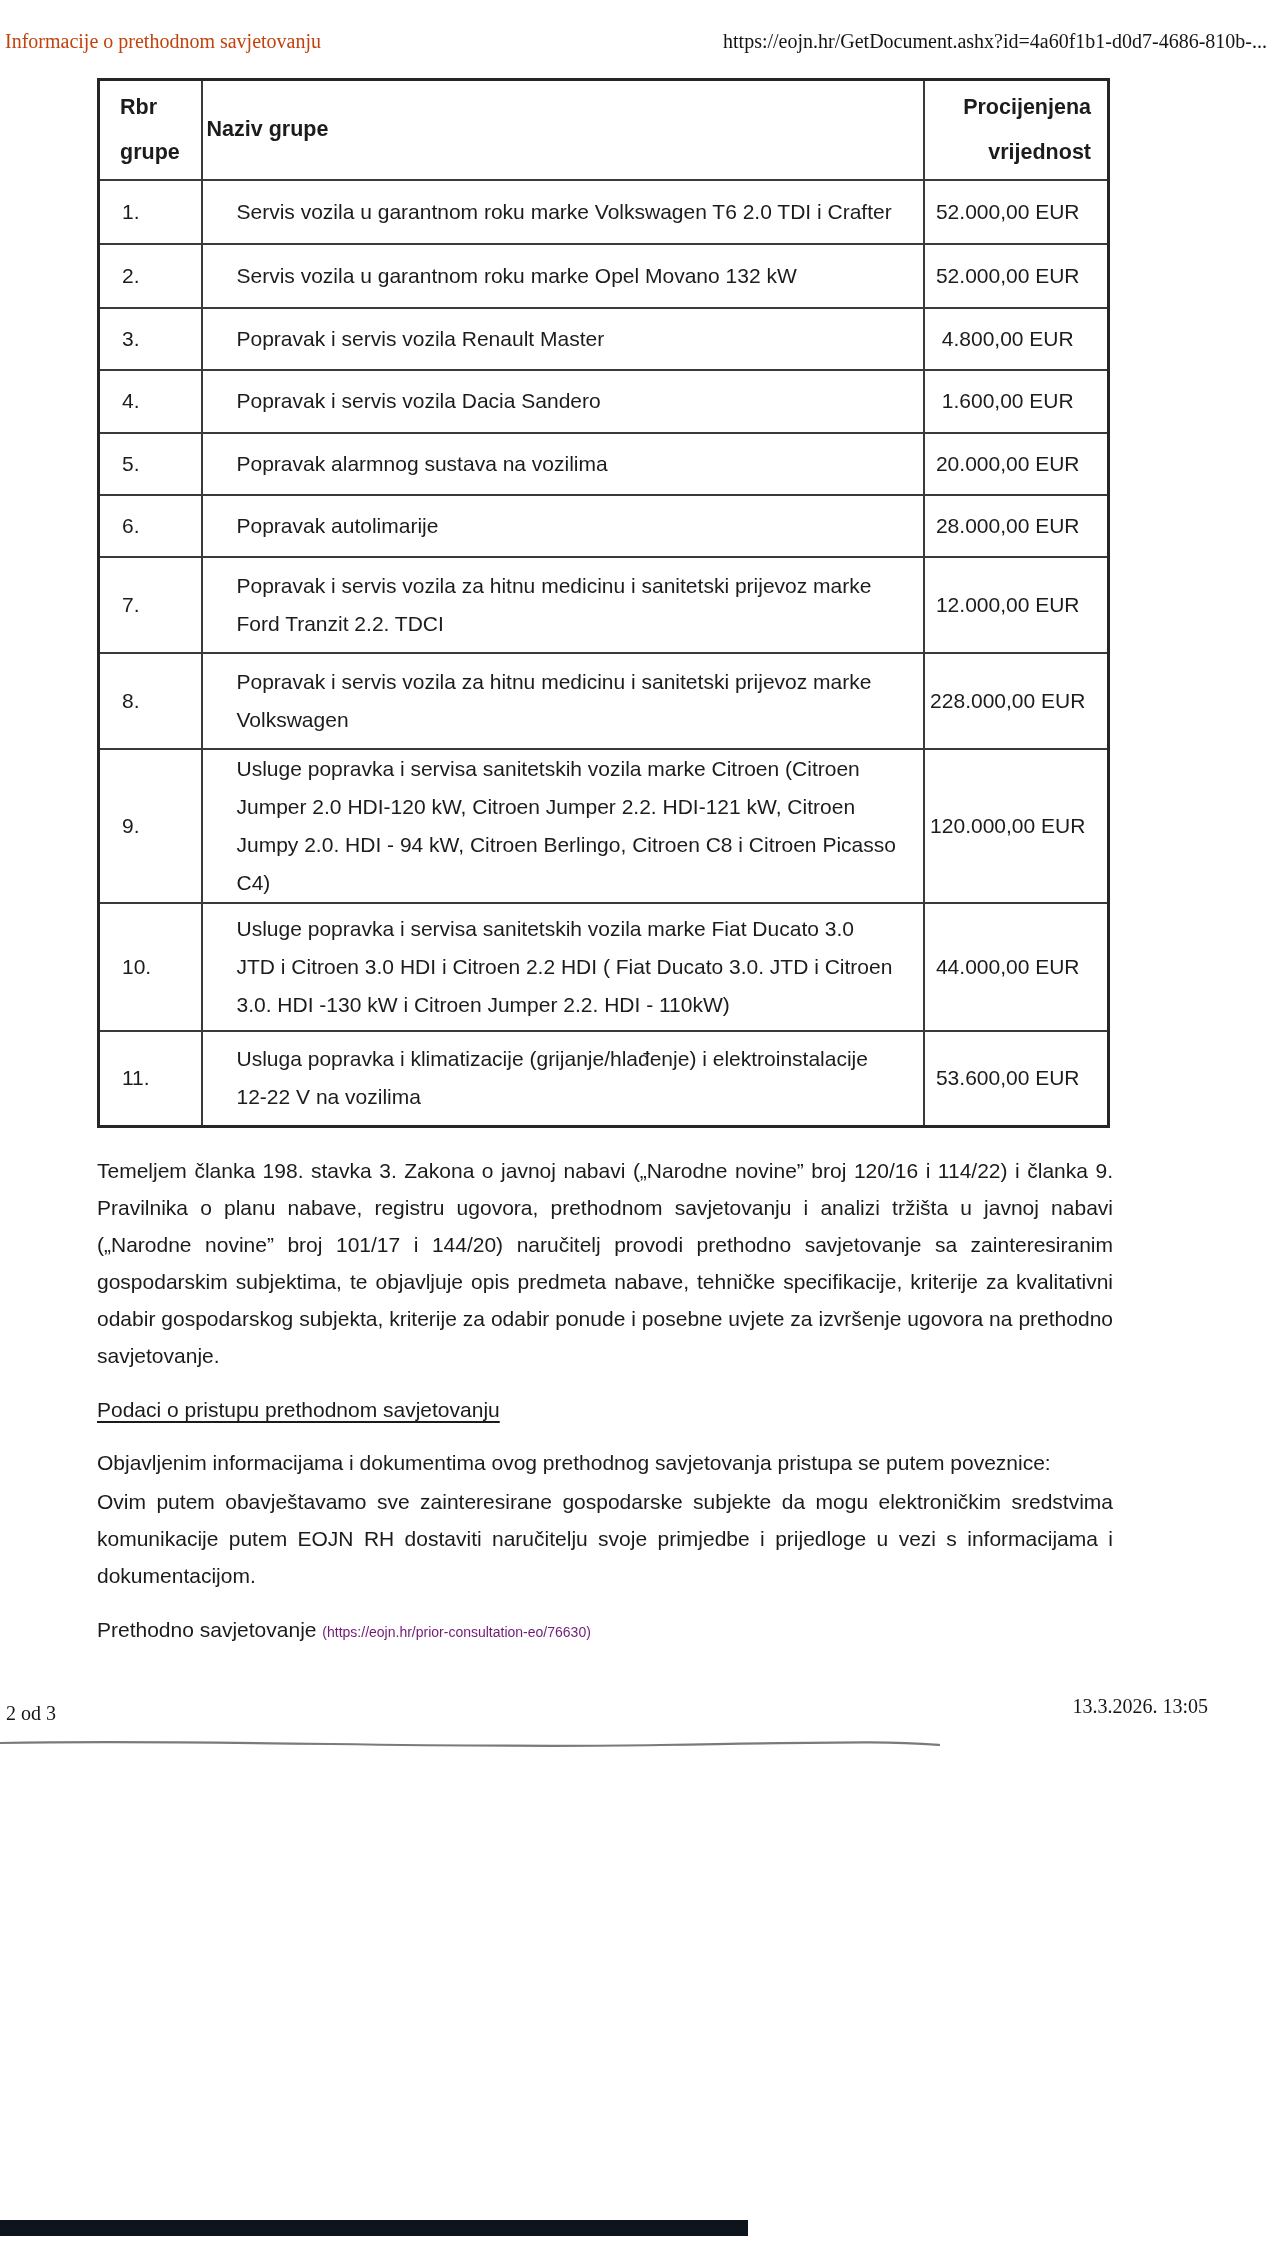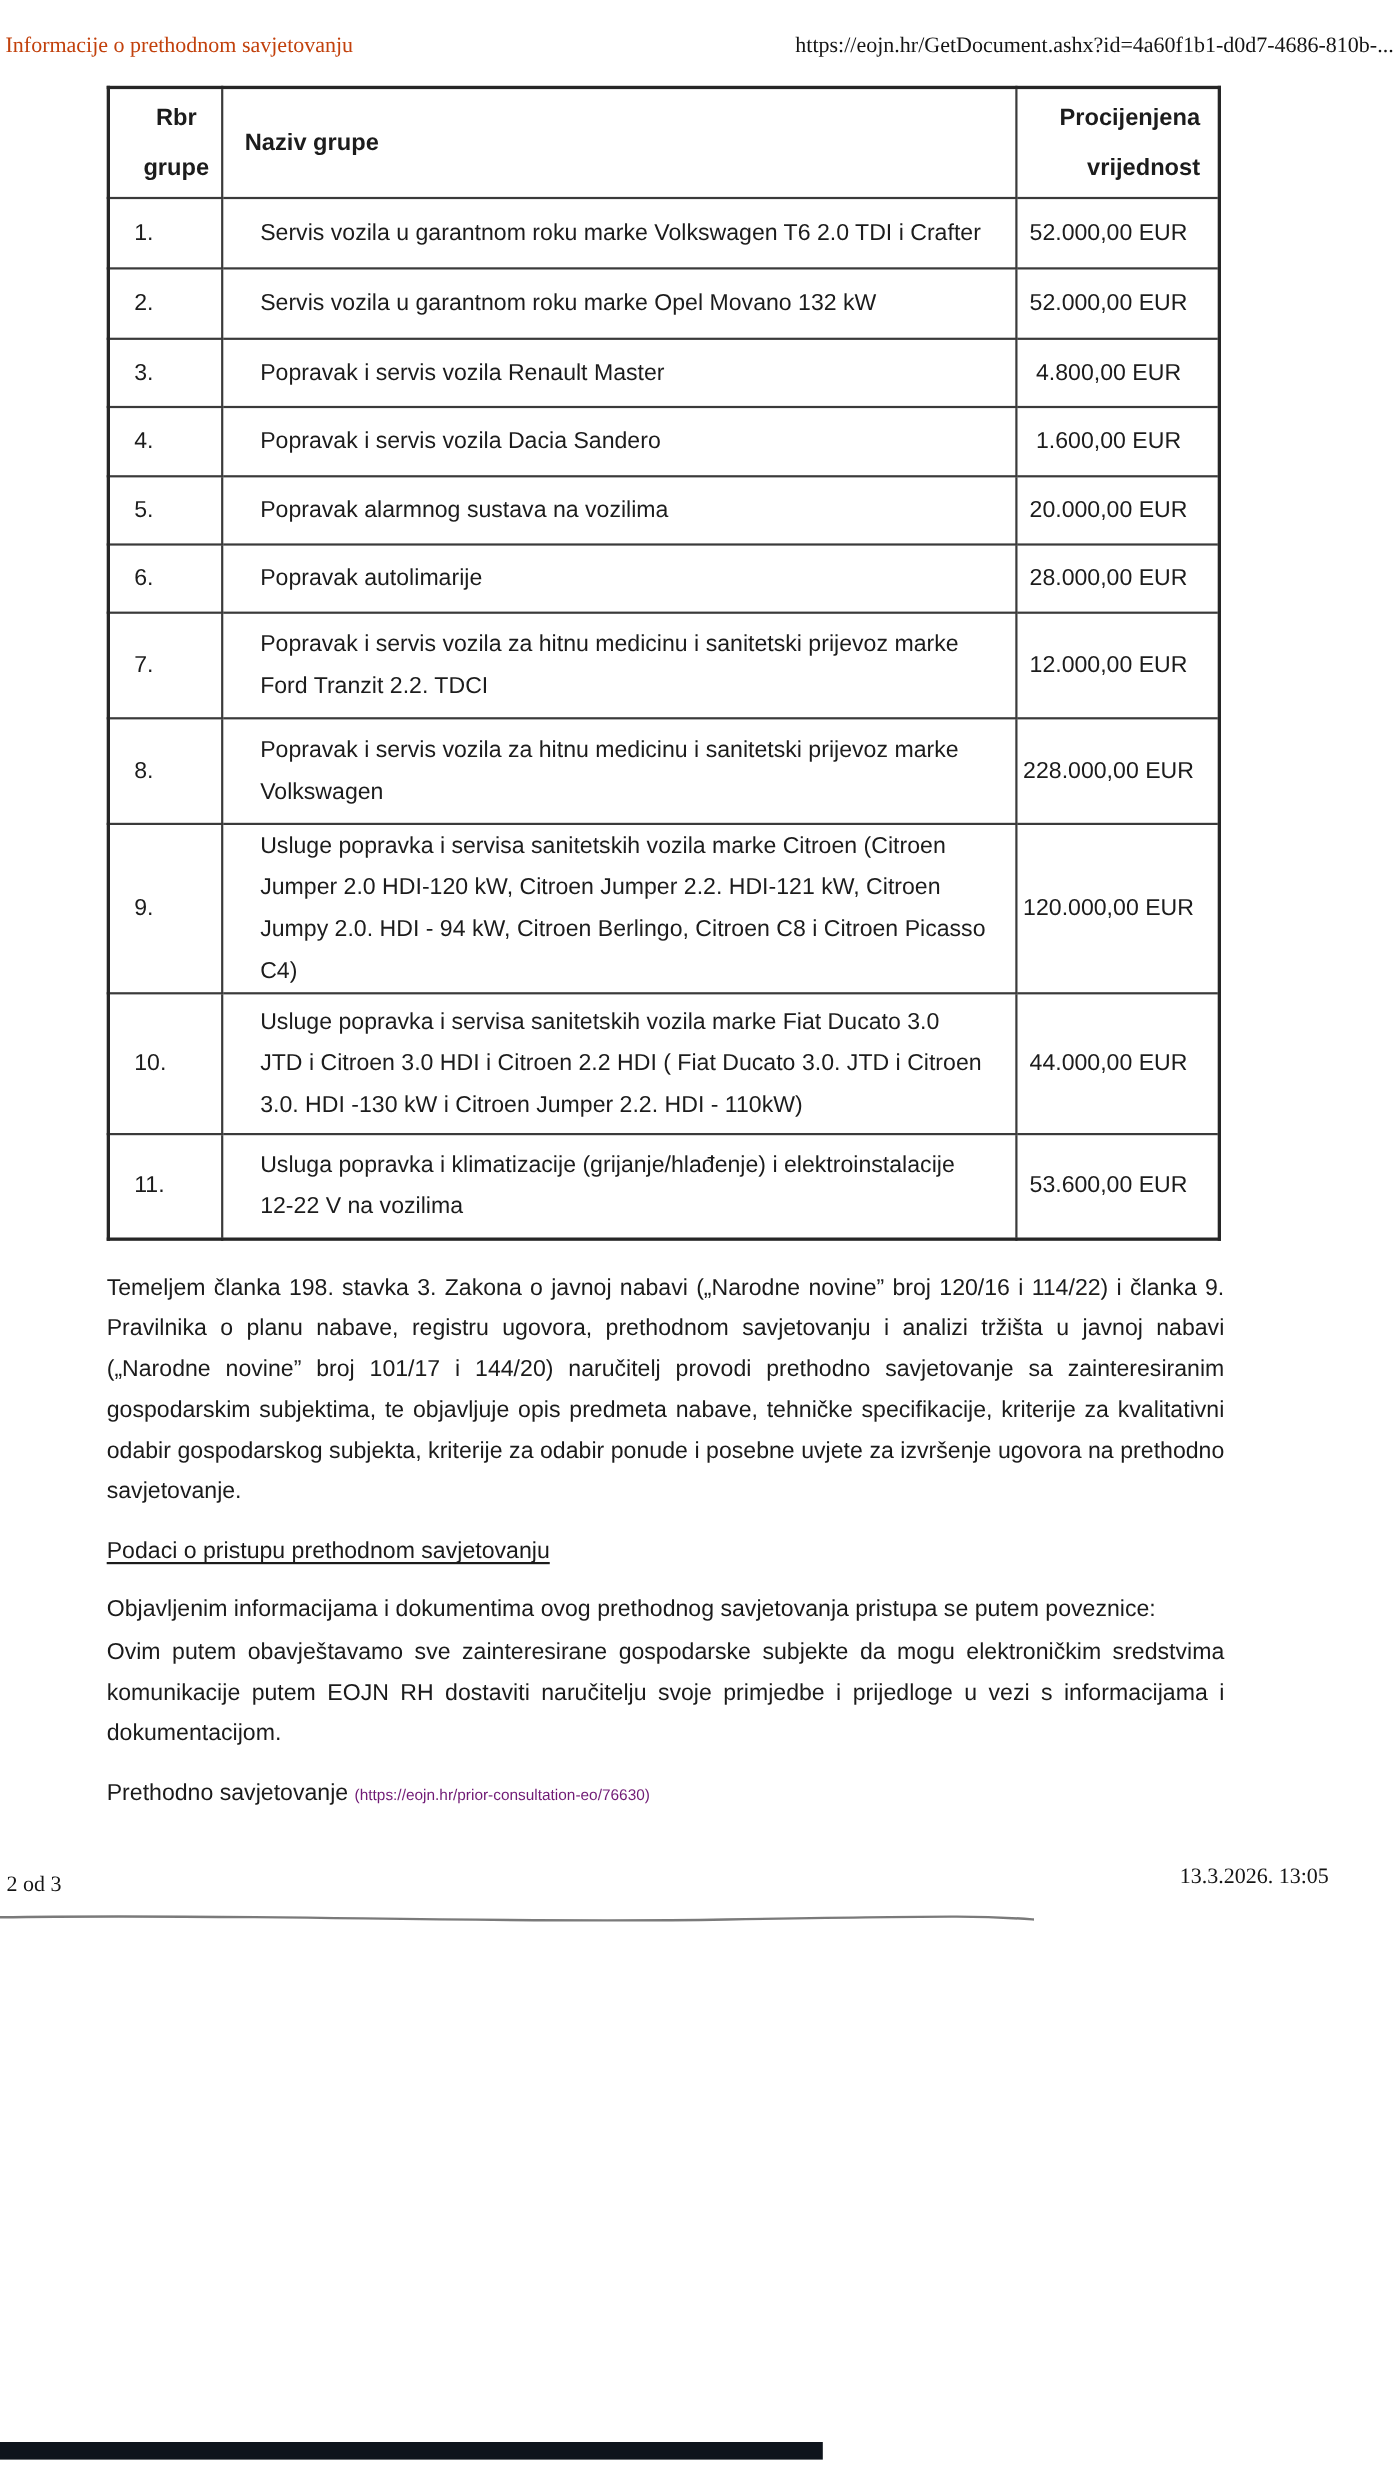--- a/index.html
+++ b/index.html
@@ -27,22 +27,22 @@
     border:2px solid #3a3a3a;
     vertical-align:middle;
     padding:0;
     font-weight:normal;
     text-align:left;
   }
   .doc-table{border:3px solid #262626;}
   .col-rbr{width:103px;}
   .col-naziv{width:722px;}
   .col-val{width:185px;}
-  th.h-rbr{padding-left:20px;font-weight:bold;line-height:45px;font-size:21.5px;text-align:center;}
-  th.h-naziv{padding-left:20px;font-weight:bold;font-size:21.5px;}
+  th.h-rbr{padding-left:20px;font-weight:bold;line-height:45px;font-size:21.5px;}
+  th.h-naziv{padding-left:4px;font-weight:bold;font-size:21.5px;}
   th.h-val{padding-right:16px;text-align:right;font-weight:bold;line-height:45px;font-size:21.5px;}
   td.c-rbr{padding-left:22px;}
   td.c-naziv{padding-left:34px;padding-right:26px;line-height:38px;}
   td.c-val{padding-right:16px;text-align:center;white-space:nowrap;}
   
   .text-block{
     position:absolute;left:97px;top:1152px;width:1016px;
     font-size:21px;line-height:37px;color:#1b1b1b;
   }
   .text-block p{margin:0 0 17px 0;text-align:justify;}

